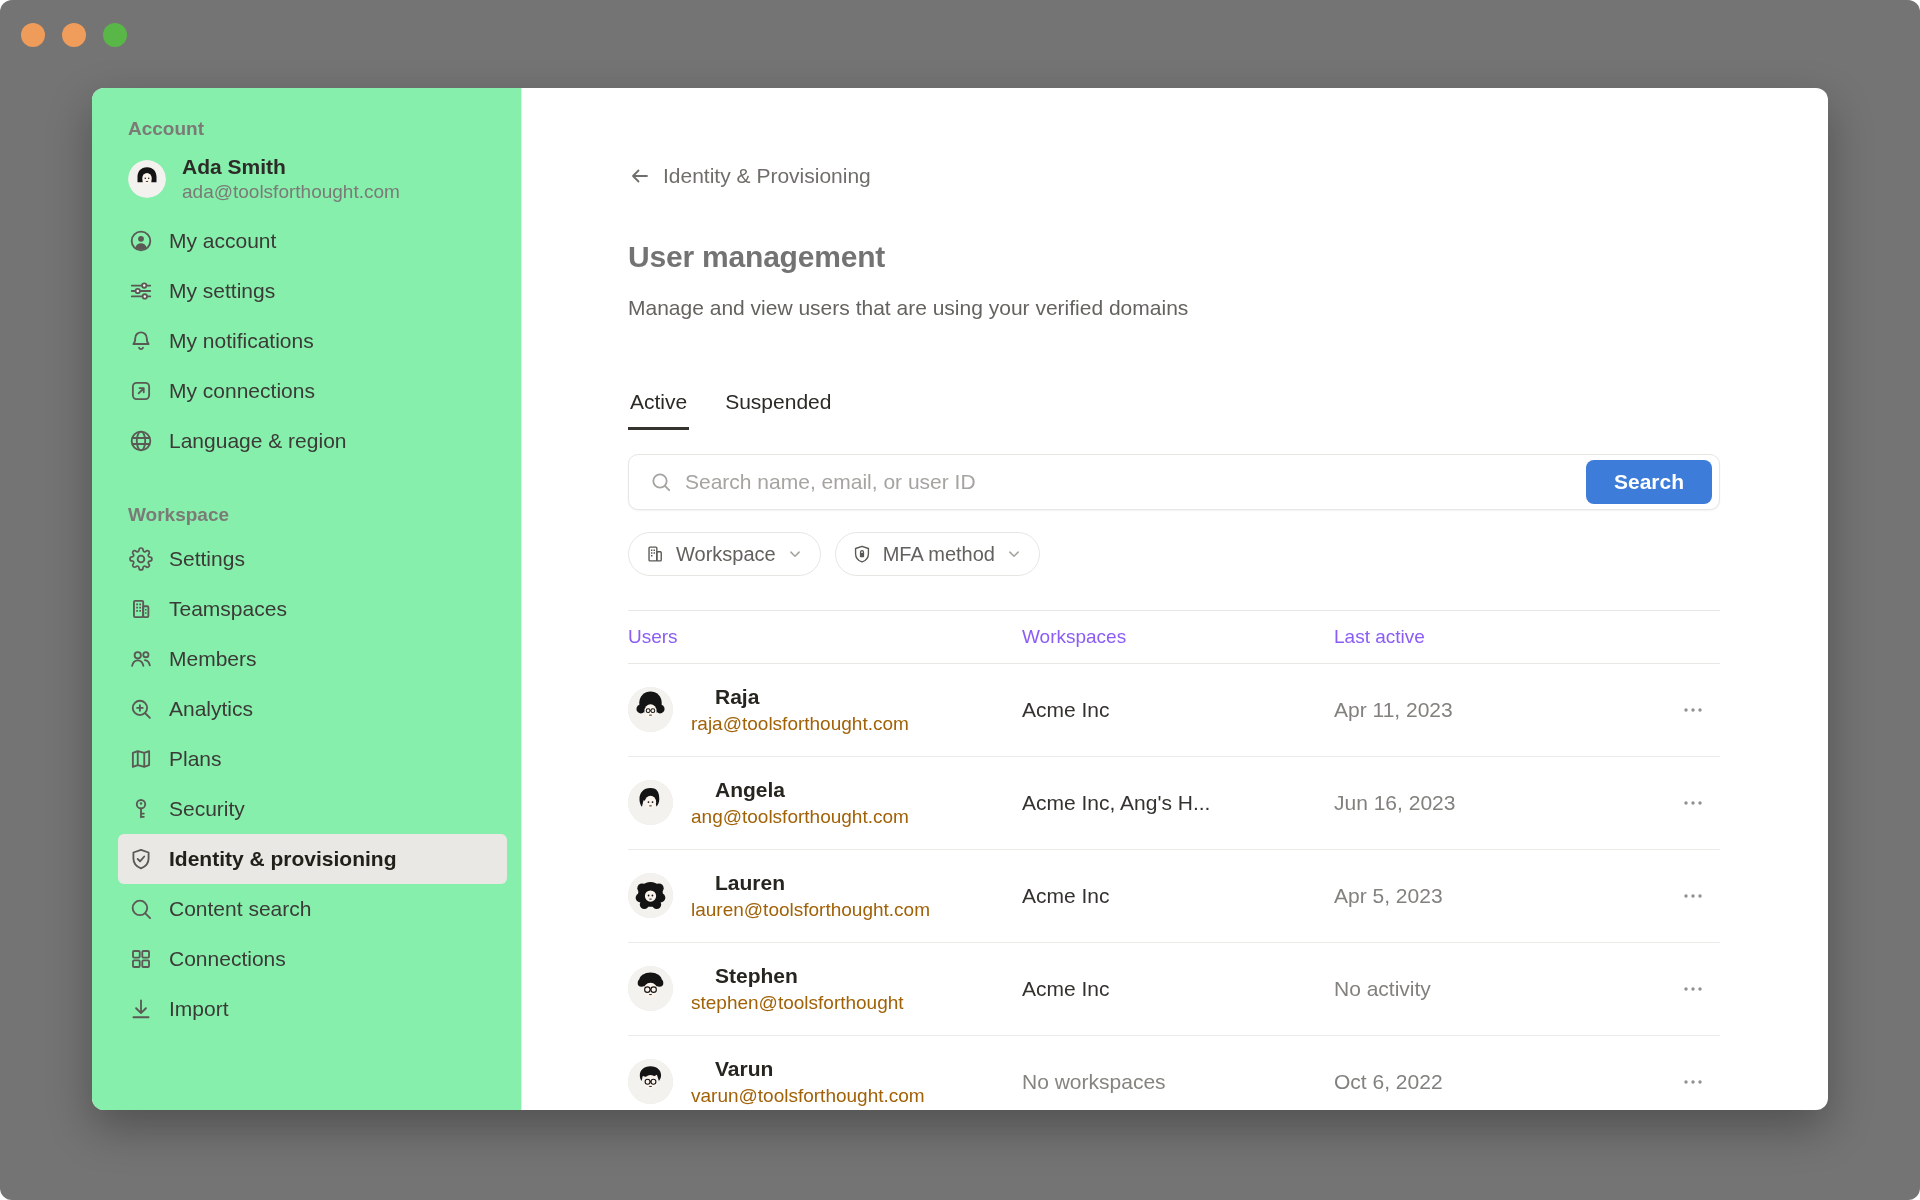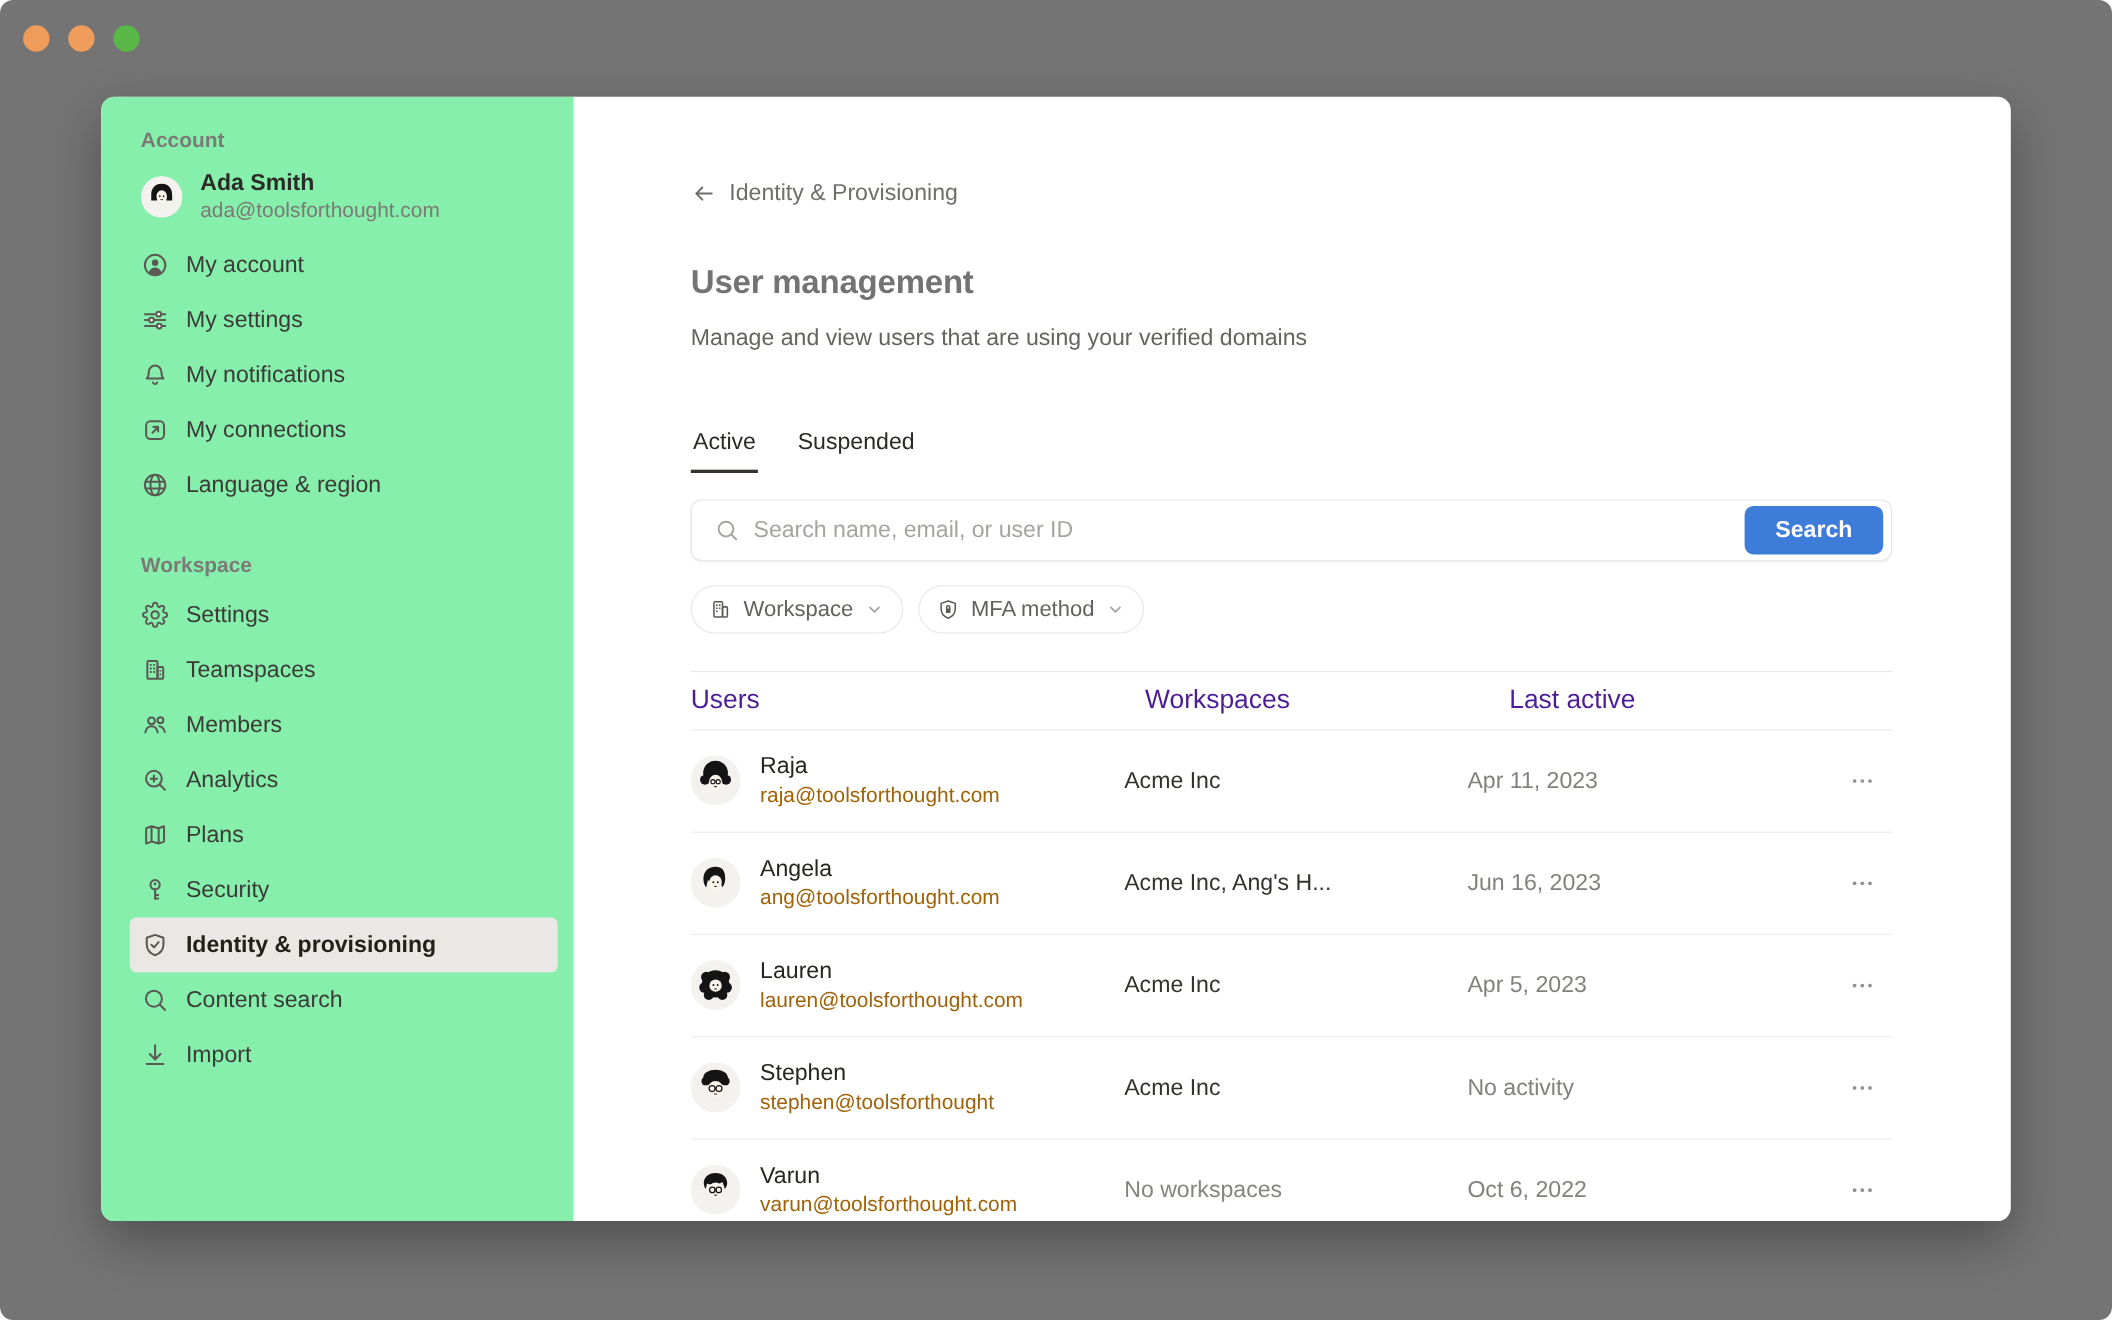--- a/index.html
+++ b/index.html
@@ -64,28 +64,28 @@
   .chips { margin-top:22px; display:flex; gap:14px; }
   .chip { height:44px; display:inline-flex; align-items:center; gap:10px; padding:0 16px 0 15px;
           border:1px solid #e7e6e3; border-radius:22px; background:#fff; font-size:20px; color:#62615d; cursor:default; }
   .chip .icon { width:22px; height:22px; display:flex; }
   .chip .icon svg { width:22px; height:22px; stroke-width:1.5; }
   .chip .chev { width:18px; height:18px; display:flex; }
   .chip .chev svg { width:18px; height:18px; stroke:#a3a29e; fill:none; stroke-width:2; stroke-linecap:round; stroke-linejoin:round; }
 
   .table { margin-top:34px; border-top:1px solid #e9e8e5; }
   .thead { display:grid; grid-template-columns:394px 312px 290px 1fr; height:53px; align-items:center;
-           color:#4c1d95; font-size:24px; border-bottom:1px solid #e9e8e5;gap:19px; }
+           color:#8b5cf6; font-size:19px; border-bottom:1px solid #e9e8e5; }
   .trow { display:grid; grid-template-columns:394px 312px 290px 1fr; height:93px; align-items:center;
           border-bottom:1px solid #ecebe8; }
   .ucell { display:flex; align-items:center; gap:18px; min-width:0; }
   .avatar { width:45px; height:45px; border-radius:50%; overflow:hidden; flex-shrink:0;
             box-shadow:0 0 0 1px #e9e8e5 inset; }
   .avatar svg { width:100%; height:100%; display:block; }
-  .uname { font-size:21px; font-weight:400; color:#26251f; line-height:1.3; }
+  .uname { font-size:21px; font-weight:700; color:#26251f; line-height:1.3;margin-left:24px; }
   .uemail { font-size:19px; color:#a16207; line-height:1.3; margin-top:2px; }
   .cell-ws { font-size:21px; color:#33322e; white-space:nowrap; overflow:hidden; }
   .cell-ws.muted { color:#85847f; }
   .cell-last { font-size:21px; color:#82817d; }
   .cell-actions { justify-self:end; padding-right:10px; }
   .dots-btn { width:34px; height:26px; display:flex; align-items:center; justify-content:center;
               background:none; border:none; cursor:default; }
   .dots-btn svg { width:24px; height:24px; }
 </style>
 </head>
@@ -257,20 +257,31 @@
       <div class="item">
         <span class="icon">
           <svg viewBox="0 0 24 24" stroke-width="2">
               <circle cx="11" cy="11" r="6.7"></circle>
               <path d="M16 16l4.4 4.4"></path>
             </svg>
         </span>
         <span>Content search</span>
       </div>
 
+      <div class="item">
+        <span class="icon">
+          <svg viewBox="0 0 24 24">
+              <rect x="4.6" y="4.6" width="6.2" height="6.2" rx="1"></rect>
+              <rect x="13.2" y="4.6" width="6.2" height="6.2" rx="1"></rect>
+              <rect x="4.6" y="13.2" width="6.2" height="6.2" rx="1"></rect>
+              <rect x="13.2" y="13.2" width="6.2" height="6.2" rx="1"></rect>
+            </svg>
+        </span>
+        <span>Connections</span>
+      </div>
 
       <div class="item">
         <span class="icon">
           <svg viewBox="0 0 24 24">
               <path d="M12 4v11M7.5 11.3 12 15.8l4.5-4.5M5 19.6h14"></path>
             </svg>
         </span>
         <span>Import</span>
       </div>
 

